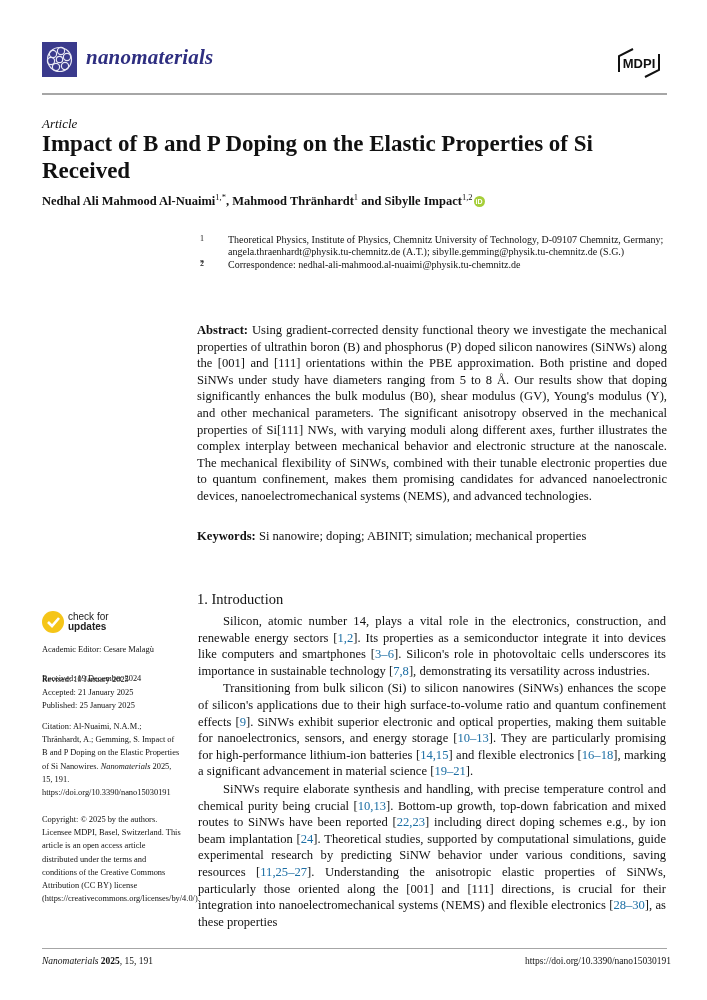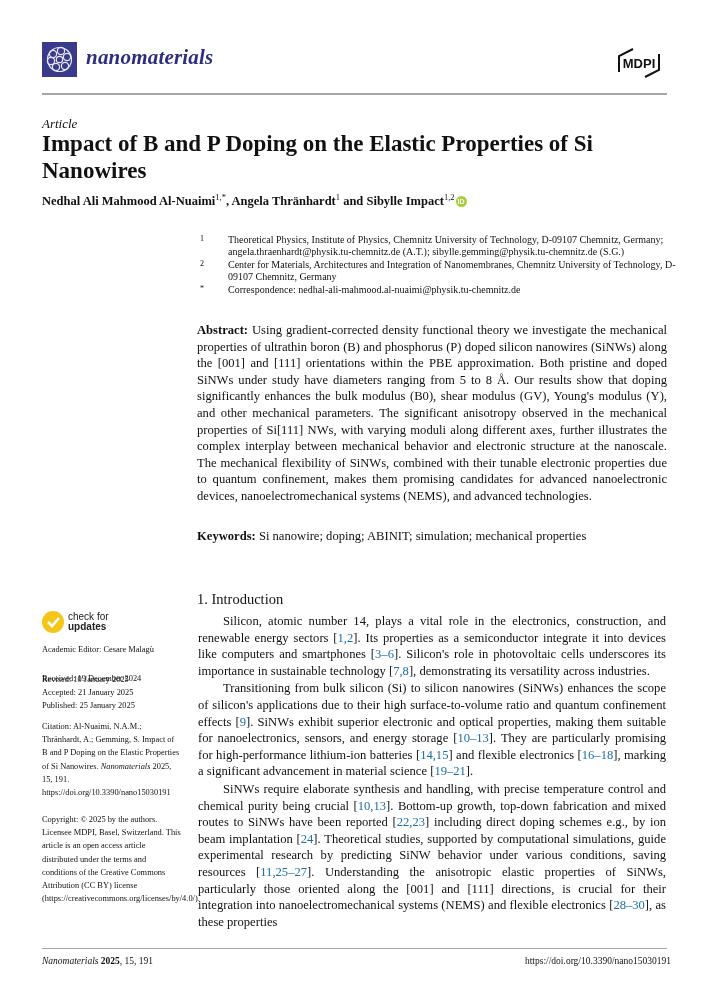--- a/index.html
+++ b/index.html
@@ -52,33 +52,32 @@
 <div class="abs header-rule"></div>
 <div class="abs mdpi">
   <svg width="52" height="34" viewBox="0 0 52 34">
     <polyline points="6,26 6,10 20,3" fill="none" stroke="#111" stroke-width="2"></polyline>
     <polyline points="46,8 46,24 32,31" fill="none" stroke="#111" stroke-width="2"></polyline>
     <text x="26" y="22" text-anchor="middle" font-family="Liberation Sans, sans-serif" font-weight="bold" font-size="13" fill="#111">MDPI</text>
   </svg>
 </div>
 
 <div class="abs article-type">Article</div>
-<div class="abs title">Impact of B and P Doping on the Elastic Properties of Si Nanowires</div>
+<div class="abs title">Impact of B and P Doping on the Elastic Properties of Si Received</div>
 <div class="abs authors">
-  <span>Nedhal Ali Mahmood Al-Nuaimi</span><sup>1,*</sup><span>, </span><span>Angela Thränhardt</span><sup>1</sup><span> and </span><span>Sibylle Impact</span><sup>1,2</sup><span class="orcid">iD</span>
+  <span>Nedhal Ali Mahmood Al-Nuaimi</span><sup>1,*</sup><span>, </span><span>Mahmood Thränhardt</span><sup>1</sup><span> and </span><span>Sibylle Impact</span><sup>1,2</sup><span class="orcid">iD</span>
 </div>
 
 <div class="abs affils">
   <div class="affil-row">
     <span class="affil-mark">1</span>
     <span>Theoretical Physics, Institute of Physics, Chemnitz University of Technology, D-09107 Chemnitz, Germany; angela.thraenhardt@physik.tu-chemnitz.de (A.T.); sibylle.gemming@physik.tu-chemnitz.de (S.G.)</span>
   </div>
   <div class="affil-row">
     <span class="affil-mark">2</span>
-    <span>Center for Materials, Architectures and Integration of Nanomembranes, Chemnitz University of Technology, D-09107 Chemnitz, Germany</span>
   </div>
   <div class="affil-row">
     <span class="affil-mark">*</span>
     <span>Correspondence: nedhal-ali-mahmood.al-nuaimi@physik.tu-chemnitz.de</span>
   </div>
 </div>
 
 <div class="abs abstract">
   <b>Abstract:</b>
   <span>Using gradient-corrected density functional theory we investigate the mechanical properties of ultrathin boron (B) and phosphorus (P) doped silicon nanowires (SiNWs) along the [001] and [111] orientations within the PBE approximation. Both pristine and doped SiNWs under study have diameters ranging from 5 to 8 Å. Our results show that doping significantly enhances the bulk modulus (B0), shear modulus (GV), Young's modulus (Y), and other mechanical parameters. The significant anisotropy observed in the mechanical properties of Si[111] NWs, with varying moduli along different axes, further illustrates the complex interplay between mechanical behavior and electronic structure at the nanoscale. The mechanical flexibility of SiNWs, combined with their tunable electronic properties due to quantum confinement, makes them promising candidates for advanced nanoelectronic devices, nanoelectromechanical systems (NEMS), and advanced technologies.</span>

